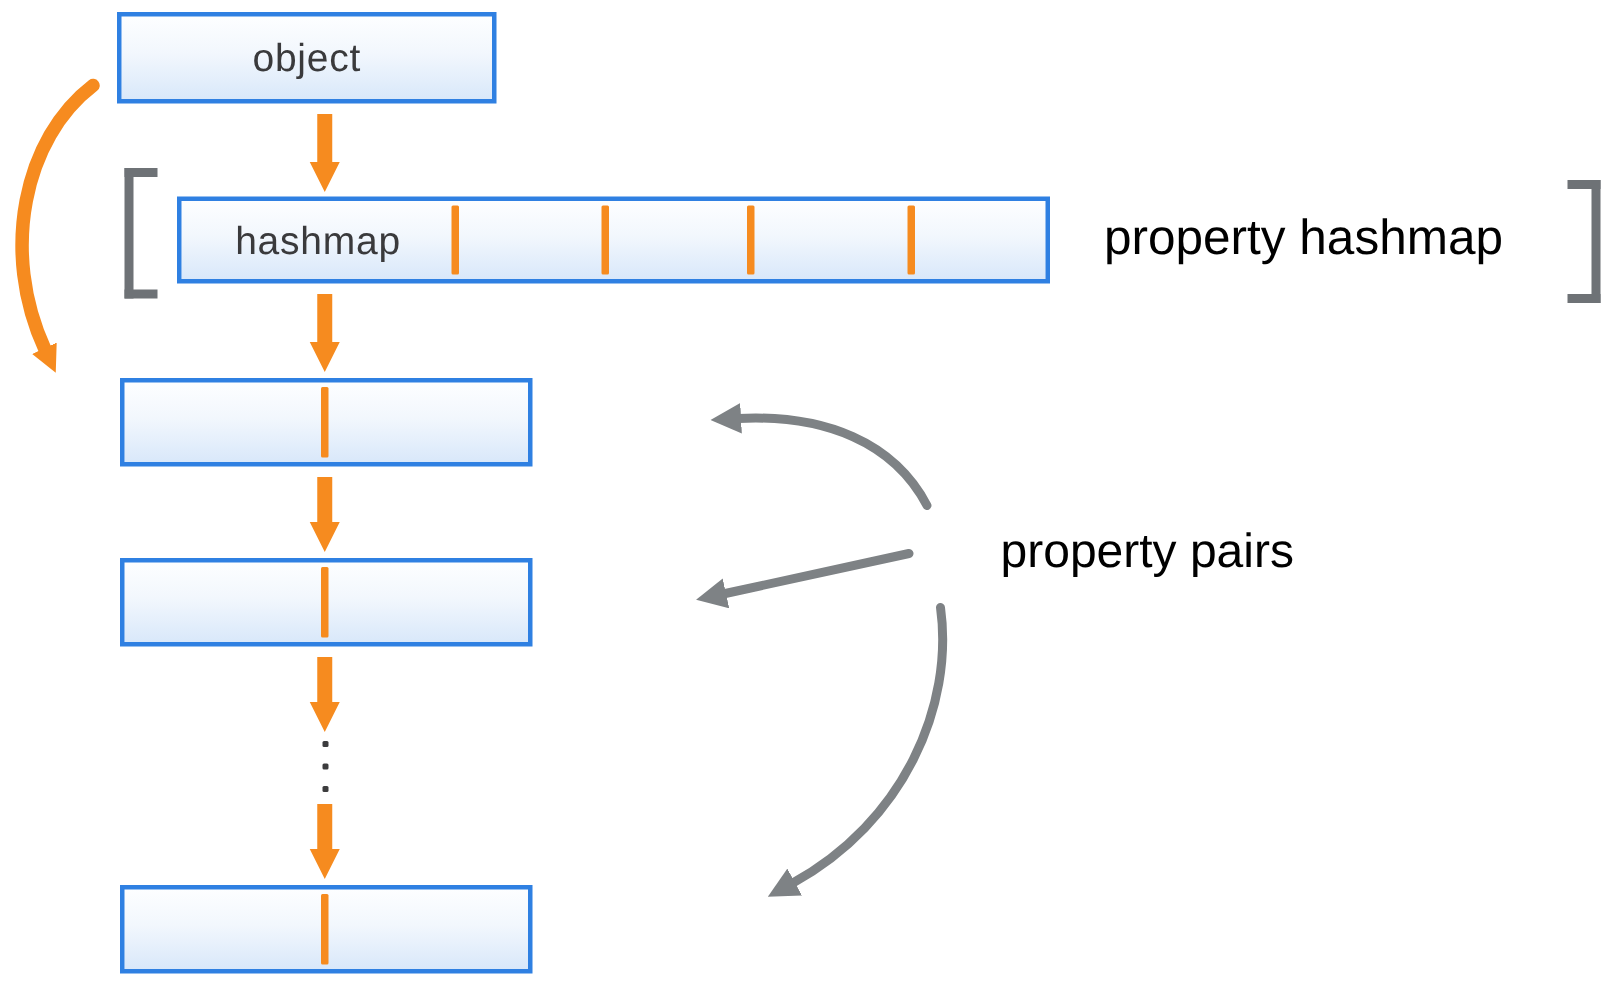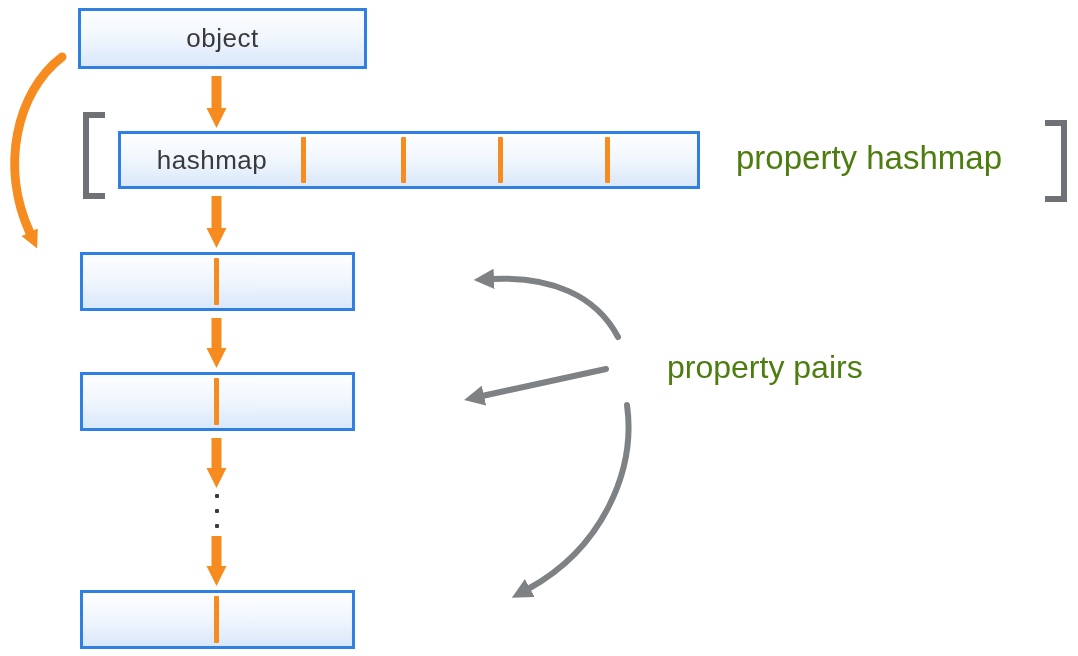--- a/index.html
+++ b/index.html
@@ -9,38 +9,38 @@
     width:1078px;height:656px;
     background:#ffffff;
     overflow:hidden;
   }
   .box{
     position:absolute;
     box-sizing:border-box;
     border:3px solid #2F80E2;
     background:linear-gradient(180deg,#FDFEFF 0%,#F2F7FD 45%,#D9E8FA 100%);
   }
-  .object-box{left:78px;top:8px;width:289px;height:61px;
+  .object-box{left:78px;top:8px;width:253px;height:61px;
     display:flex;align-items:center;justify-content:center;}
   .header-box{left:118px;top:131px;width:582px;height:58px;}
   .header-cell{
     position:absolute;left:0;top:0;width:182px;height:100%;
     display:flex;align-items:center;justify-content:center;
   }
   .node-label{
     color:#3A3A3C;font-size:26px;letter-spacing:0.5px;
   }
   .divider{
     position:absolute;width:5px;top:3px;bottom:3px;
     background:#F68B1F;border-radius:1px;
   }
   .pair-box{left:80px;width:275px;height:59px;}
   .pair-divider{left:131px;}
   .annotation{
-    position:absolute;color:#4d7c0f;white-space:nowrap;
+    position:absolute;color:#000000;white-space:nowrap;
   }
   .hashmap-annotation{left:736px;top:139px;font-size:33px;}
   .pairs-annotation{left:667px;top:349px;font-size:32px;}
   .bracket{position:absolute;box-sizing:border-box;}
   .bracket-left{
     left:83px;top:112px;width:22px;height:87px;
     border-left:6px solid #6E7276;
     border-top:6px solid #6E7276;
     border-bottom:6px solid #6E7276;
   }

